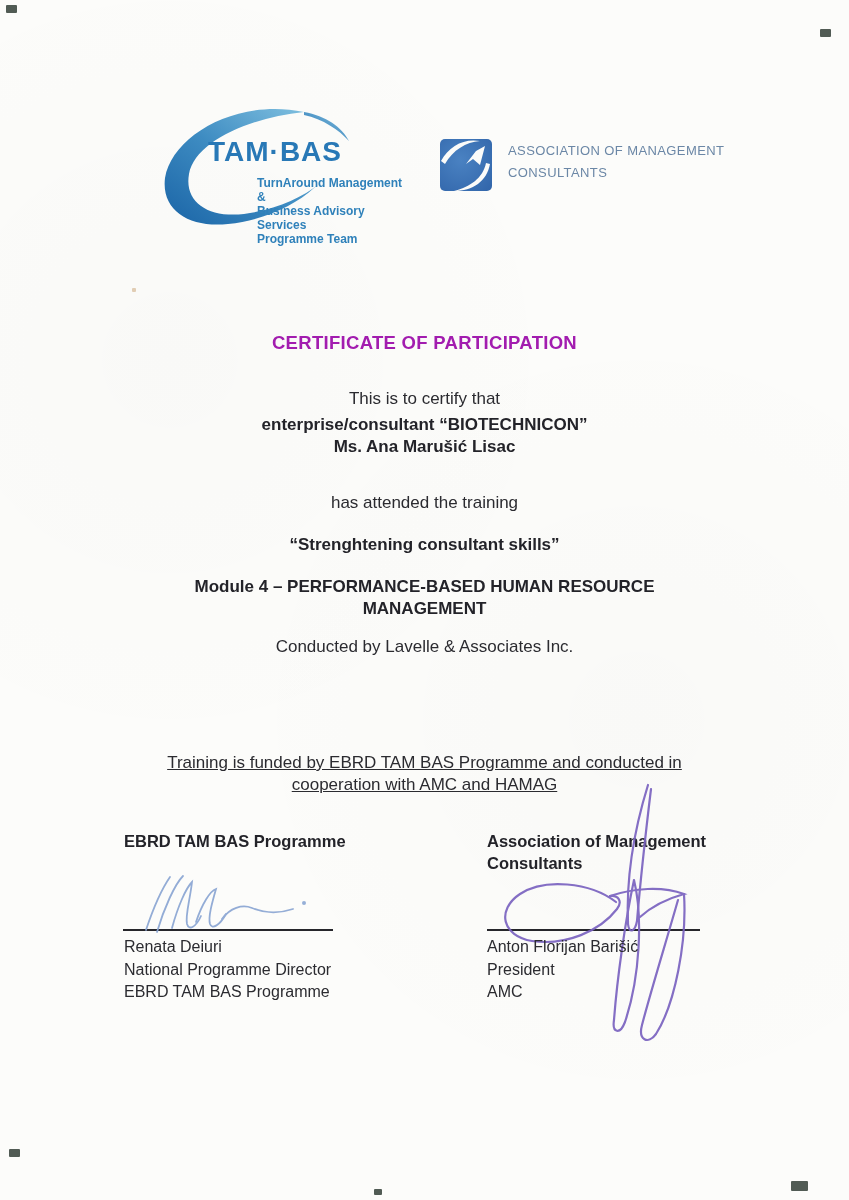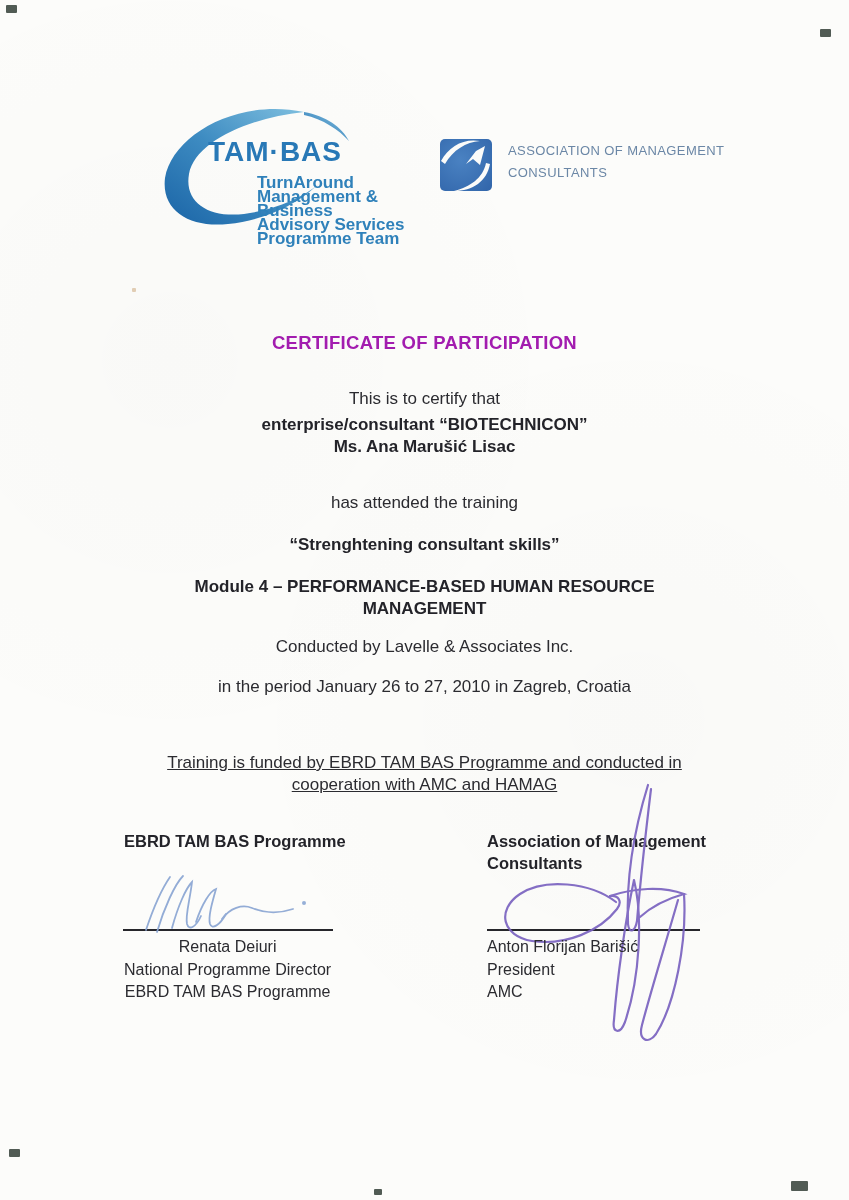--- a/index.html
+++ b/index.html
@@ -27,21 +27,21 @@
   .abs { position: absolute; }
 
   
   .tambas-wordmark {
     font-weight: bold;
     font-size: 28px;
     letter-spacing: 1px;
     color: #2878b6;
   }
   .tambas-sub {
-    font-size: 17px;
+    font-size: 12px;
     font-weight: bold;
     line-height: 14px;
     color: #2f81ba;
   }
   .amc-logo-text {
     font-size: 13px;
     line-height: 22px;
     letter-spacing: 0.4px;
     color: #6b87a6;
   }
@@ -152,42 +152,41 @@
   <div class="abs center-line" style="top:492px;">has attended the training</div>
 
   <div class="abs center-line bold" style="top:534px;">“Strenghtening consultant skills”</div>
 
   <div class="abs center-line bold" style="top:576px;">
     <div class="constrained" style="max-width:480px;">Module 4 – PERFORMANCE-BASED HUMAN RESOURCE MANAGEMENT</div>
   </div>
 
   <div class="abs center-line" style="top:636px;">Conducted by Lavelle &amp; Associates Inc.</div>
 
-  <div class="abs center-line" style="top:676px;">in the period January 26 to 27, 2010 in Zagreb, Croatia</div>
 
   <div class="abs center-line" style="top:752px;">
     <div class="constrained" style="max-width:555px;text-decoration:underline;">Training is funded by EBRD TAM BAS Programme and conducted in cooperation with AMC and HAMAG</div>
   </div>
 
   <div class="abs sig-org" style="left:124px; top:830px; width:260px;">EBRD TAM BAS Programme</div>
 
   <div class="abs sig-rule" style="left:123px; top:929px; width:210px;"></div>
 
   <svg class="abs" style="left:130px; top:874px;" width="190" height="60" viewBox="0 0 190 60">
     <g fill="none" stroke="#8ba6d3" stroke-width="1.8" stroke-linecap="round" opacity="0.92">
       <path d="M 16,56 C 22,38 31,16 40,3"></path>
       <path d="M 27,58 C 34,34 45,10 53,2"></path>
       <path d="M 42,54 C 48,32 56,14 62,8 C 60,26 55,42 57,50 C 59,57 66,53 71,42"></path>
       <path d="M 66,48 C 72,30 80,17 86,15 C 82,29 78,43 80,50 C 82,56 90,51 96,40"></path>
       <path d="M 92,45 C 100,34 112,30 122,34 C 134,39 148,40 163,35"></path>
     </g>
     <circle cx="174" cy="29" r="2" fill="#8ba6d3" opacity="0.9"></circle>
   </svg>
 
-  <div class="abs sig-names" style="left:124px; top:936px;text-align:center;">
+  <div class="abs sig-names" style="left:124px; top:936px;">
     <div>Renata Deiuri</div>
     <div>National Programme Director</div>
     <div>EBRD TAM BAS Programme</div>
   </div>
 
   <div class="abs sig-org" style="left:487px; top:830px; width:232px;">Association of Management Consultants</div>
 
   <div class="abs sig-rule" style="left:487px; top:929px; width:213px;"></div>
 
   <svg class="abs" style="left:468px; top:782px;" width="240" height="265" viewBox="0 0 240 265">

